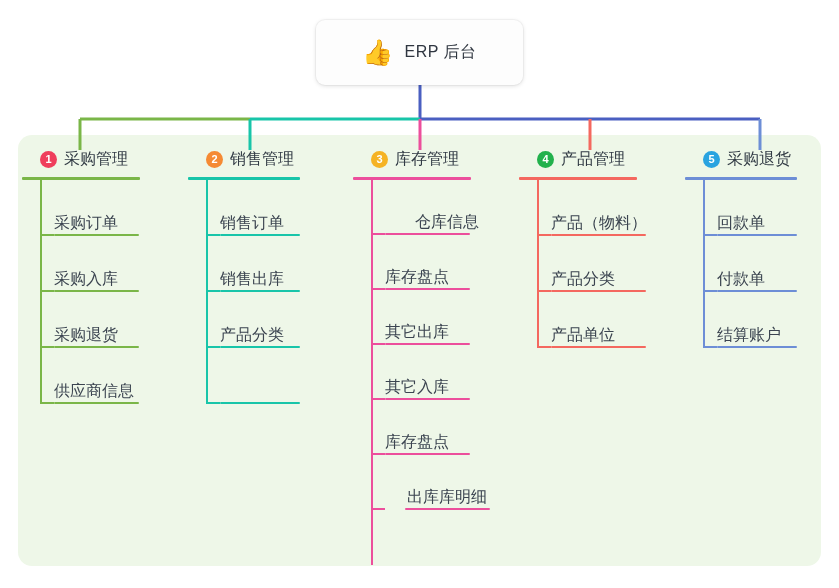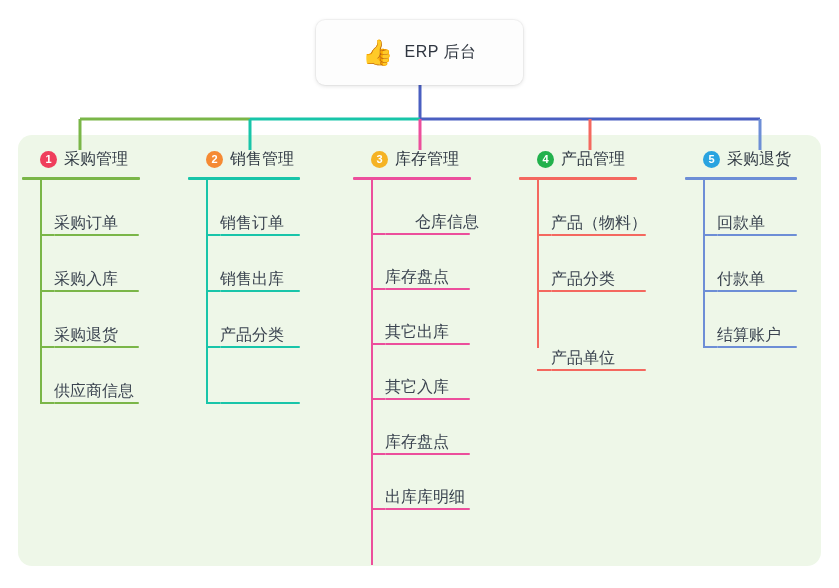--- a/index.html
+++ b/index.html
@@ -256,21 +256,21 @@
           <div class="leaf" style="height: 55px;">
             <div class="leaf-label">其它入库</div>
             <div class="leaf-rule" style="background: rgb(236, 79, 156); width: 85px;"></div>
             <div class="leaf-stub" style="background: rgb(236, 79, 156);"></div>
           </div>
           <div class="leaf" style="height: 55px;">
             <div class="leaf-label">库存盘点</div>
             <div class="leaf-rule" style="background: rgb(236, 79, 156); width: 85px;"></div>
             <div class="leaf-stub" style="background: rgb(236, 79, 156);"></div>
           </div>
-          <div class="leaf" style="height: 55px;">
+          <div class="leaf" style="height: 55px; align-items: center;">
             <div class="leaf-label">出库库明细</div>
             <div class="leaf-rule" style="background: rgb(236, 79, 156); width: 85px;"></div>
             <div class="leaf-stub" style="background: rgb(236, 79, 156);"></div>
           </div>
         </div>
       </div>
       <div class="column" style="left: 515px; width: 160px;">
         <div class="col-head">
           <span class="badge" style="background: rgb(34, 177, 76);">4</span>
           <span class="col-title">产品管理</span>
@@ -281,21 +281,21 @@
           <div class="leaf" style="height: 56px; font-family: Liberation Mono, monospace;">
             <div class="leaf-label">产品（物料）</div>
             <div class="leaf-rule" style="background: rgb(244, 104, 95); width: 95px;"></div>
             <div class="leaf-stub" style="background: rgb(244, 104, 95);"></div>
           </div>
           <div class="leaf" style="height: 56px;">
             <div class="leaf-label">产品分类</div>
             <div class="leaf-rule" style="background: rgb(244, 104, 95); width: 95px;"></div>
             <div class="leaf-stub" style="background: rgb(244, 104, 95);"></div>
           </div>
-          <div class="leaf" style="height: 56px; margin-top: 23px;">
+          <div class="leaf" style="height: 56px;">
             <div class="leaf-label">产品单位</div>
             <div class="leaf-rule" style="background: rgb(244, 104, 95); width: 95px;"></div>
             <div class="leaf-stub" style="background: rgb(244, 104, 95);"></div>
           </div>
         </div>
       </div>
       <div class="column" style="left: 681px; width: 150px;">
         <div class="col-head">
           <span class="badge" style="background: rgb(41, 163, 224);">5</span>
           <span class="col-title">采购退货</span>

